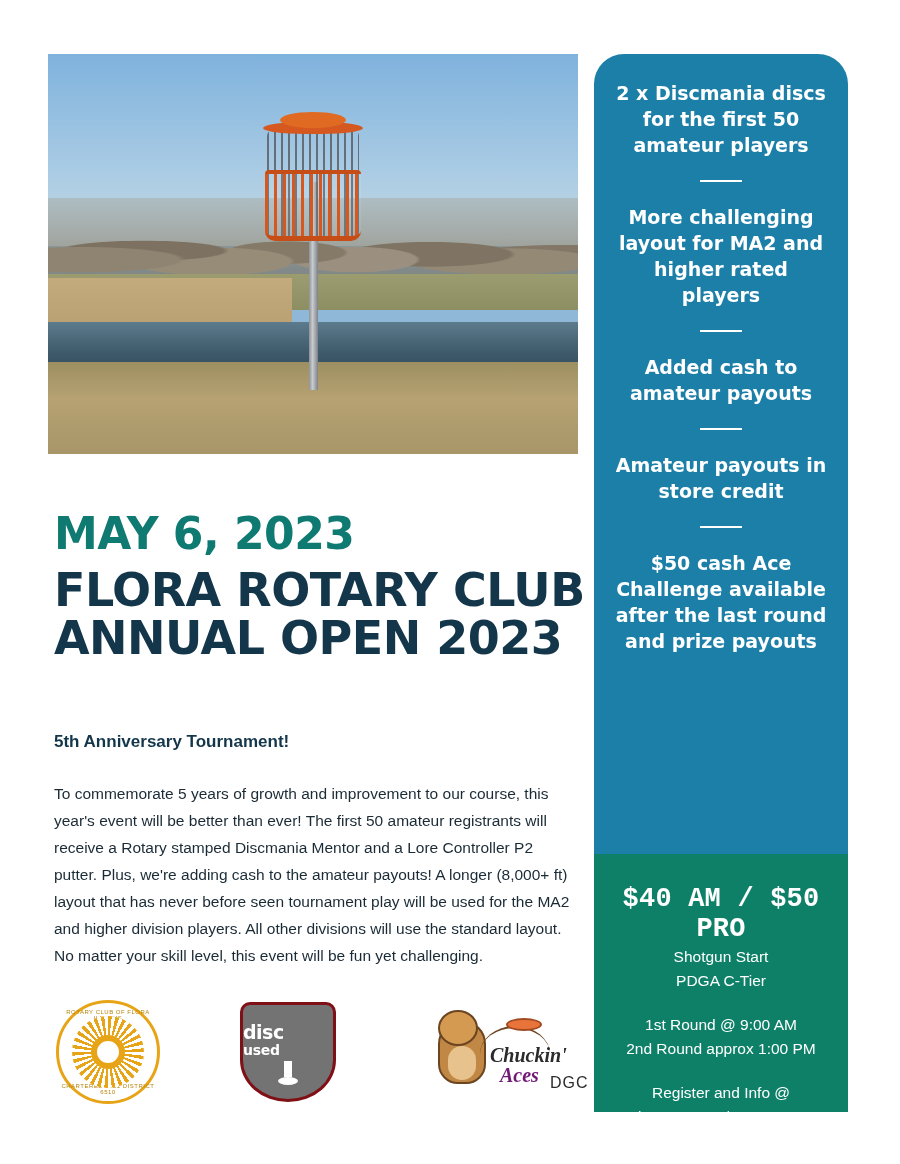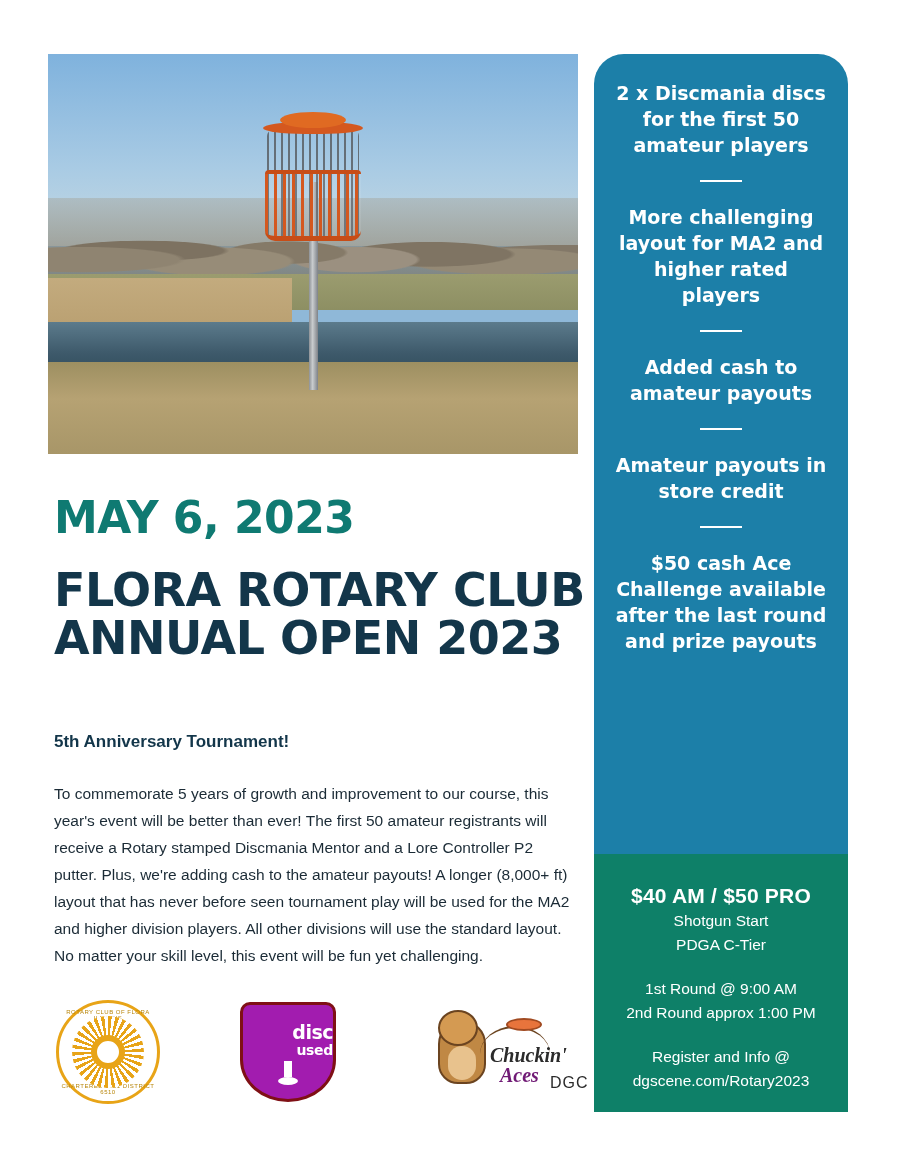--- a/index.html
+++ b/index.html
@@ -110,21 +110,21 @@
     background: repeating-linear-gradient(to right,
       #d4581f 0 3px, rgba(255,255,255,0.08) 3px 9px);
     border-top: 4px solid #c74d17;
     border-bottom: 5px solid #c74d17;
     border-radius: 4px 4px 10px 10px;
   }
 
   
   .date {
     position: absolute;
-    left: 54px; top: 492px;
+    left: 54px; top: 508px;
     font-size: 44px;
     font-weight: bold;
     letter-spacing: -0.5px;
     color: #0f7a72;
     font-family: "DejaVu Sans", sans-serif;
   }
   .title {
     position: absolute;
     left: 54px; top: 566px;
     width: 540px;
@@ -183,23 +183,23 @@
     position: absolute;
     left: 594px; top: 854px;
     width: 254px; height: 258px;
     background: #0e8068;
     color: #ffffff;
     text-align: center;
     padding: 30px 14px 0 14px;
     box-sizing: border-box;
   }
   .price {
-    font-size: 21px;
-    font-weight: bold;
-    font-family: Liberation Sans, sans-serif;
+    font-size: 27px;
+    font-weight: bold;
+    font-family: Liberation Mono, monospace;
     letter-spacing: 0.2px;
   }
   .green-line {
     font-size: 15.5px;
     line-height: 22px;
     margin-top: 2px;
   }
   .green-gap { height: 20px; }
 
   
@@ -248,26 +248,26 @@
     text-align: center;
     letter-spacing: 0.5px;
   }
   .rt-top { top: 6px; }
   .rt-bottom { bottom: 6px; }
 
   .discmania {
     position: absolute;
     left: 192px; top: 2px;
     width: 96px; height: 100px;
-    background: #a21caf;
+    background: #737373;
     border-radius: 10px 10px 48px 48px / 10px 10px 42px 42px;
     border: 3px solid #7f1015;
     box-sizing: border-box;
     color: #ffffff;
-    text-align: right;
+    text-align: left;
     padding-top: 18px;
     font-family: "DejaVu Sans", sans-serif;
   }
   .dm-line1 { font-size: 19px; font-weight: bold; letter-spacing: -0.5px; line-height: 19px; }
   .dm-line2 { font-size: 14px; font-weight: bold; letter-spacing: -0.3px; line-height: 16px; }
   .dm-disc {
     position: absolute;
     left: 50%; bottom: 14px;
     width: 20px; height: 8px;
     margin-left: -10px;

